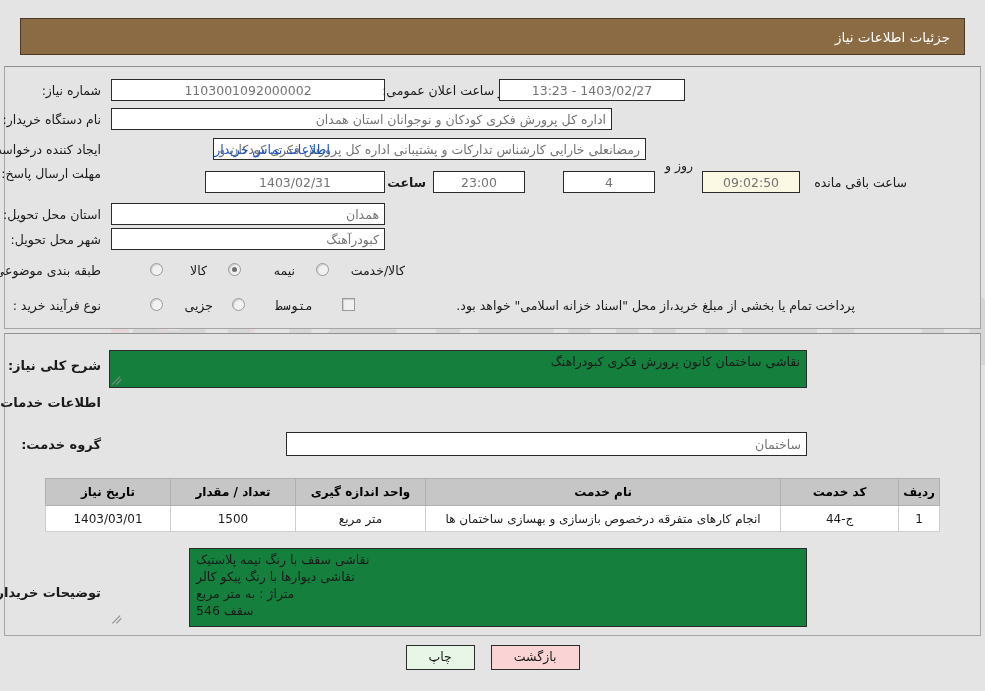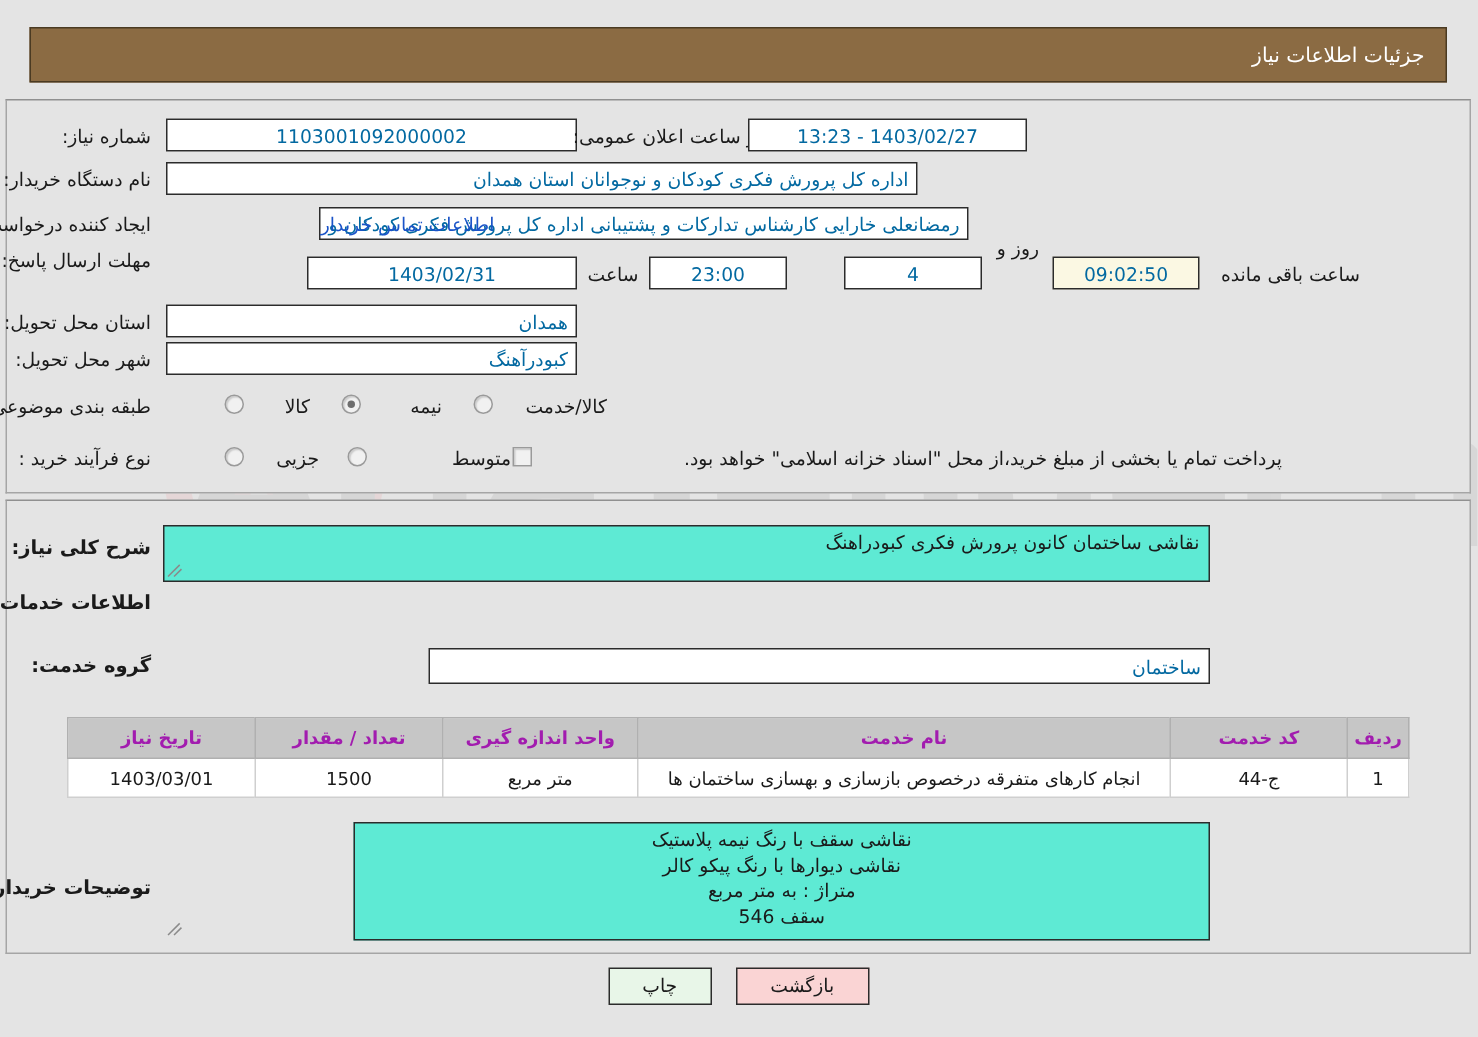--- a/index.html
+++ b/index.html
@@ -78,21 +78,21 @@
     white-space: nowrap;
     text-align: right;
     z-index: 6;
   }
   .lbl.bold { font-weight: bold; font-size: 13px; }
   .fld {
     position: absolute;
     background: #ffffff;
     border: 1px solid #2b2b2b;
     font-size: 12.5px;
-    color: #0369a1;
+    color: #737373;
     padding: 1px 5px 0 5px;
     display: flex;
     align-items: center;
     justify-content: flex-start;
     white-space: nowrap;
     overflow: hidden;
     z-index: 6;
   }
   .fld.center { justify-content: center; }
   .fld.cream { background: #fbf8e3; }
@@ -135,21 +135,21 @@
     width: 13px; height: 13px;
     background: #f1f1f1;
     border: 1px solid #9a9a9a;
     box-shadow: inset 1px 1px 1px rgba(0,0,0,.16);
     z-index: 7;
   }
 
   
   .txtbox {
     position: absolute;
-    background: #5eead4;
+    background: #15803d;
     border: 1px solid #2b2b2b;
     font-size: 12.5px;
     color: #1a1a1a;
     padding: 3px 6px 0 6px;
     overflow: hidden;
     z-index: 6;
     line-height: 1.35;
   }
   .grip {
     position: absolute;
@@ -173,21 +173,21 @@
     border-collapse: collapse;
     font-size: 12px;
     z-index: 6;
     background: #ffffff;
     border: 1px solid #b4b4b4;
   }
   .tbl th {
     background: #c6c6c6;
     border: 1px solid #b0b0b0;
     font-weight: bold;
-    color: #a21caf;
+    color: #000000;
     height: 27px;
     padding: 0 4px;
     text-align: center;
     font-size: 12px;
   }
   .tbl td {
     background: #ffffff;
     border: 1px solid #cfcfcf;
     height: 26px;
     padding: 0 5px;
@@ -246,21 +246,21 @@
   <div class="fld" style="right:373px; top:108px; width:501px; height:22px; justify-content:flex-start;">اداره کل پرورش فکری کودکان و نوجوانان استان همدان</div>
 
   <div class="lbl" style="right:884px; top:142px;">ایجاد کننده درخواست:</div>
   <div class="fld" style="right:339px; top:138px; width:433px; height:22px;">رمضانعلی خارایی کارشناس تدارکات و پشتیبانی اداره کل پرورش فکری کودکان و</div>
   <div class="linktext" style="right:655px; top:142px;">اطلاعات تماس خریدار</div>
 
   <div class="lbl" style="right:884px; top:166px; line-height:1.35; text-align:right;">
     <span>مهلت ارسال پاسخ: تا تاریخ:</span>
   </div>
   <div class="fld center" style="right:600px; top:171px; width:180px; height:22px;">1403/02/31</div>
-  <div class="plaintext" style="right:559px; top:175px;">ساعت</div>
+  <div class="plaintext" style="right:559px; top:175px;font-weight:bold;">ساعت</div>
   <div class="fld center" style="right:460px; top:171px; width:92px; height:22px;">23:00</div>
   <div class="fld center" style="right:330px; top:171px; width:92px; height:22px;">4</div>
   <div class="plaintext" style="right:292px; top:158px;">روز و</div>
   <div class="fld center cream" style="right:185px; top:171px; width:98px; height:22px;margin-left:24px;">09:02:50</div>
   <div class="plaintext" style="right:78px; top:175px;">ساعت باقی مانده</div>
 
   <div class="lbl" style="right:884px; top:207px;">استان محل تحویل:</div>
   <div class="fld" style="right:600px; top:203px; width:274px; height:22px;">همدان</div>
 
   <div class="lbl" style="right:884px; top:232px;">شهر محل تحویل:</div>
@@ -271,21 +271,21 @@
   <div class="plaintext" style="right:778px; top:263px;">کالا</div>
   <div class="radio on" style="right:744px; top:263px;"></div>
   <div class="plaintext" style="right:690px; top:263px;">نیمه</div>
   <div class="radio" style="right:656px; top:263px;"></div>
   <div class="plaintext" style="right:580px; top:263px;">کالا/خدمت</div>
 
   <div class="lbl" style="right:884px; top:298px;">نوع فرآیند خرید :</div>
   <div class="radio" style="right:822px; top:298px;"></div>
   <div class="plaintext" style="right:772px; top:298px;">جزیی</div>
   <div class="radio" style="right:740px; top:298px;"></div>
-  <div class="plaintext" style="right:644px; top:298px;">متوسط</div>
+  <div class="plaintext" style="right:672px; top:298px;font-family:Liberation Mono, monospace;">متوسط</div>
   <div class="chk" style="right:630px; top:298px;"></div>
   <div class="plaintext" style="right:130px; top:298px;">پرداخت تمام یا بخشی از مبلغ خرید،از محل "اسناد خزانه اسلامی" خواهد بود.</div>
 
   <div class="panel" id="panel-mid"></div>
 
   <div class="lbl bold" style="right:884px; top:358px;">شرح کلی نیاز:</div>
   <div class="txtbox" style="right:178px; top:350px; width:698px; height:38px;">نقاشی ساختمان کانون پرورش فکری کبودراهنگ</div>
   <div class="grip" style="right:861px; top:374px;">
     <i style="width:11px; left:0; top:10px; transform:rotate(-45deg);"></i>
     <i style="width:7px;  left:4px; top:10px; transform:rotate(-45deg);"></i>
@@ -313,21 +313,21 @@
         <td>ج-44</td>
         <td>انجام کارهای متفرقه درخصوص بازسازی و بهسازی ساختمان ها</td>
         <td>متر مربع</td>
         <td>1500</td>
         <td>1403/03/01</td>
       </tr>
     </tbody>
   </table>
 
   <div class="lbl bold" style="right:884px; top:585px;">توضیحات خریدار:</div>
-  <div class="txtbox" style="right:178px; top:548px; width:571px; height:79px; text-align:center;">
+  <div class="txtbox" style="right:178px; top:548px; width:618px; height:79px; text-align:left;">
     <div>نقاشی سقف با رنگ نیمه پلاستیک</div>
     <div>نقاشی دیوارها با رنگ پیکو کالر</div>
     <div>متراژ : به متر مربع</div>
     <div>سقف 546</div>
   </div>
   <div class="grip" style="right:861px; top:613px;">
     <i style="width:11px; left:0; top:10px; transform:rotate(-45deg);"></i>
     <i style="width:7px;  left:4px; top:10px; transform:rotate(-45deg);"></i>
   </div>
 

